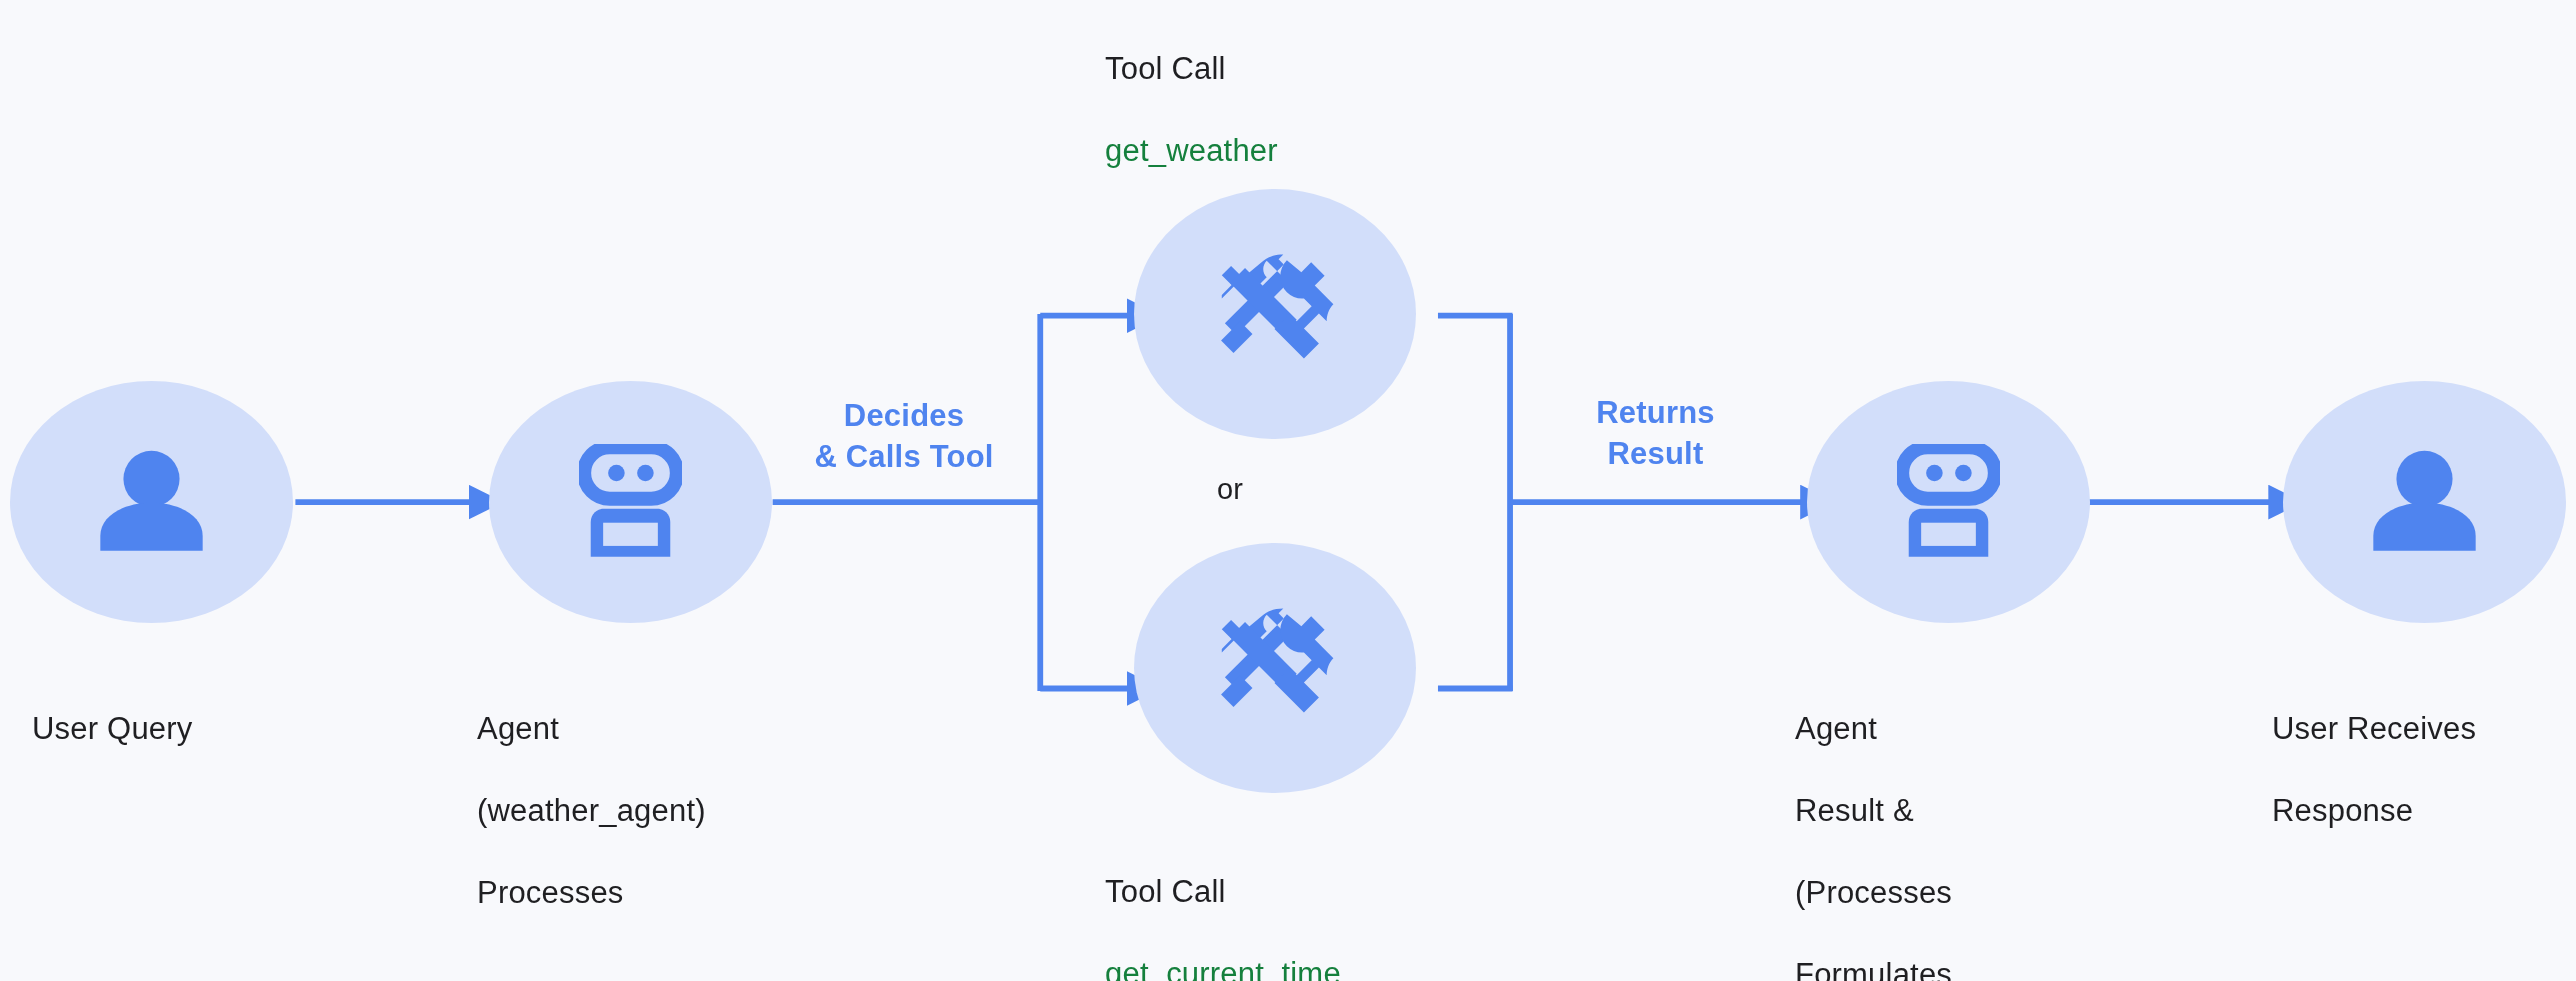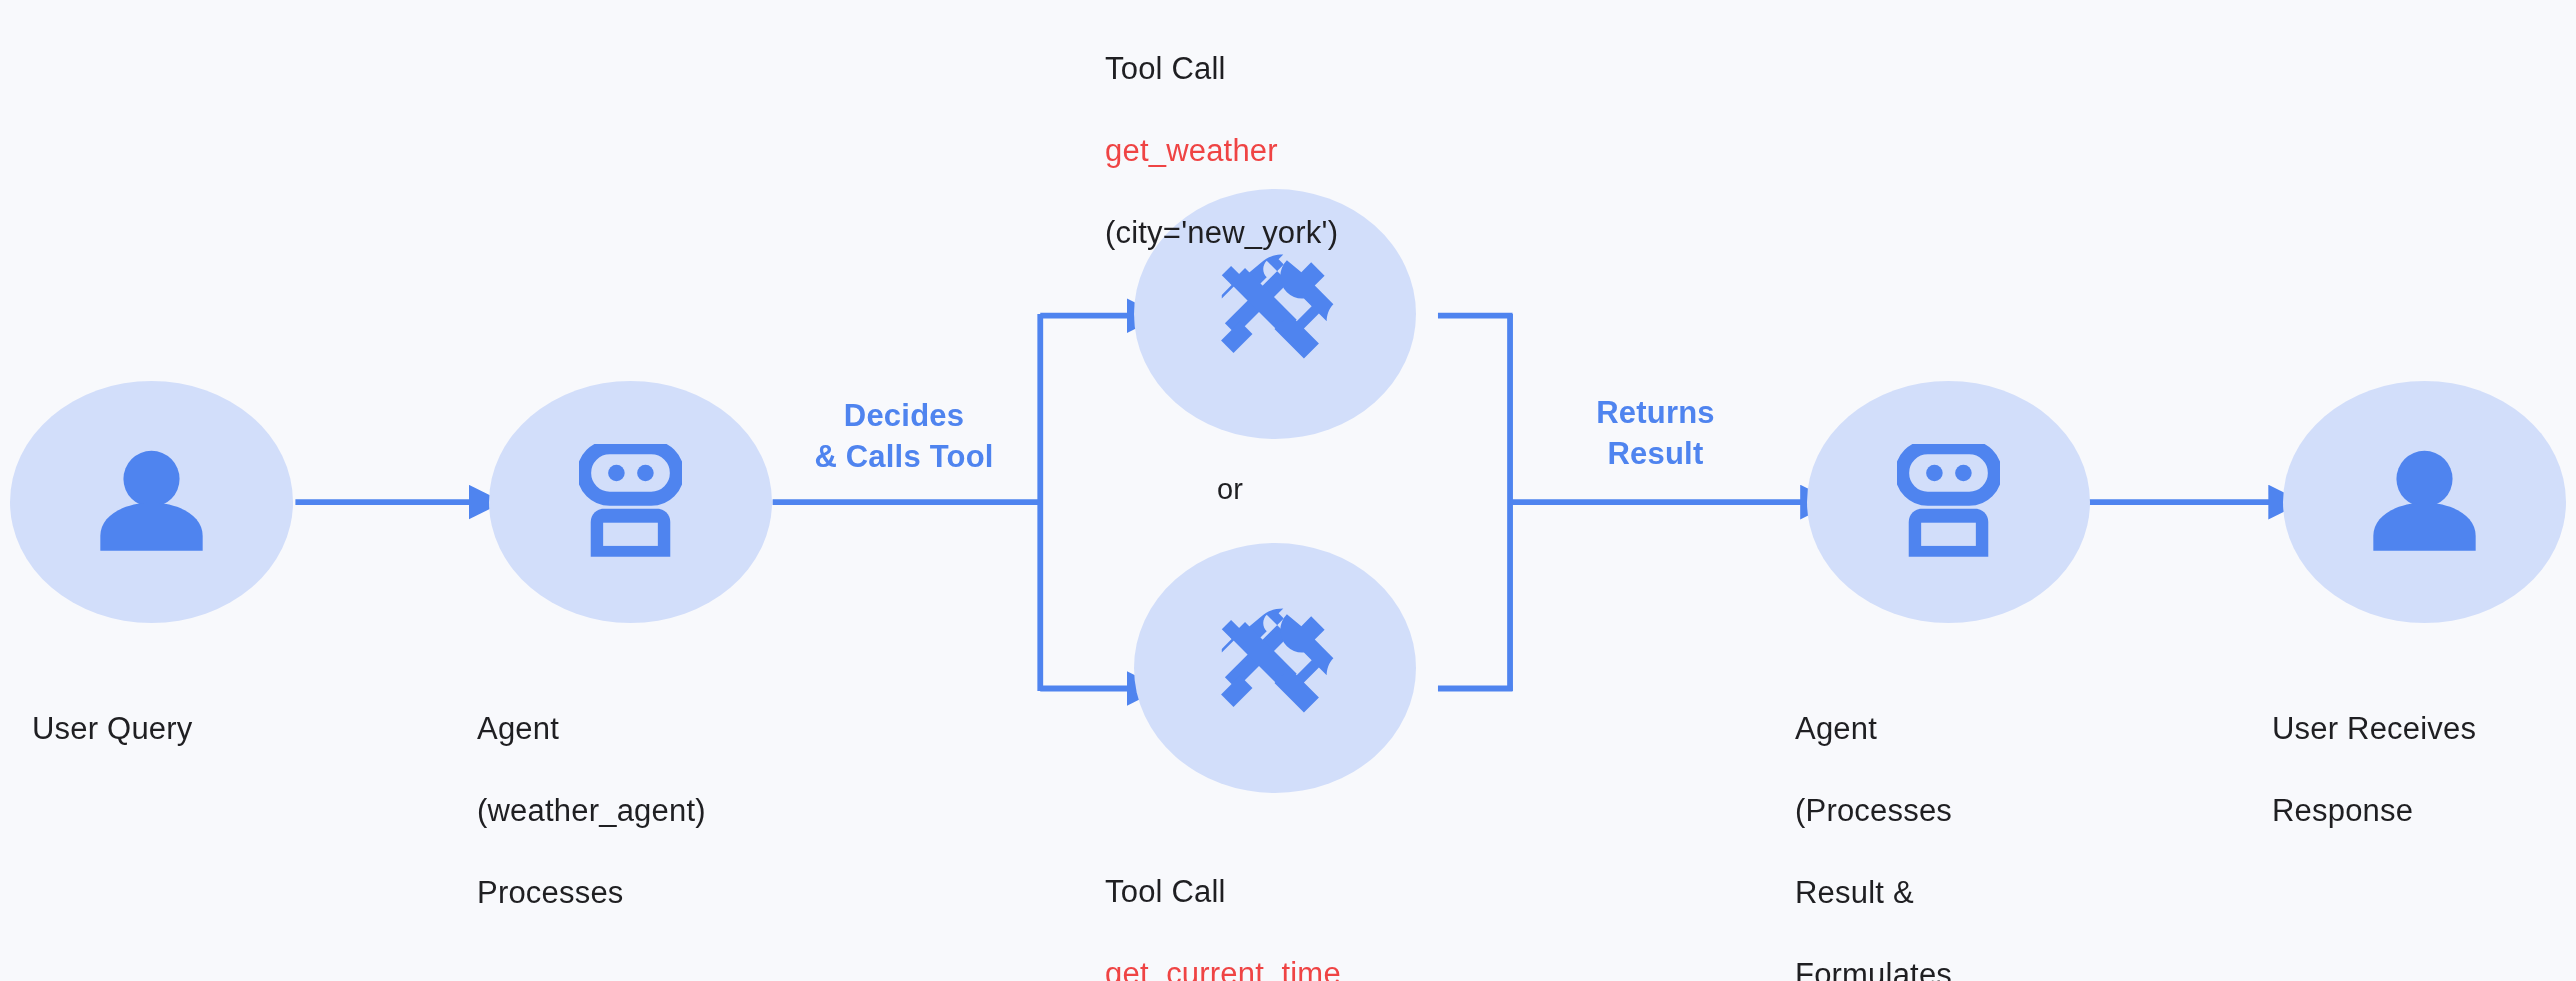--- a/index.html
+++ b/index.html
@@ -32,21 +32,21 @@
   .label {
     position: absolute;
     text-align: left;
     color: #1f1f22;
     font-size: 31px;
     line-height: 41px;
     letter-spacing: 0.2px;
     white-space: pre-line;
   }
   .label .codename {
-    color: #ef4444;
+    color: #15803d;
   }
   .edge-label {
     position: absolute;
     text-align: center;
     color: #4f84ef;
     font-size: 31px;
     line-height: 41px;
     font-weight: bold;
     letter-spacing: 0.2px;
     white-space: pre-line;
@@ -142,21 +142,20 @@
           <path d="M3.3 6.0 L6.2 3.1 L16.2 13.1 L13.3 16.0 Z"></path>
           <path d="M14.3 1.6 C12.6 3.3 12.6 6.1 14.3 7.8 C15.2 8.7 16.4 9.1 17.6 9.0 L19.1 10.5 L16.2 13.4 L14.8 12.0 L11.9 14.9 L17.6 20.6 L20.5 17.7 L17.6 14.8 L20.5 11.9 L22.0 13.4 C22.0 12.2 22.4 11.0 23.3 10.1 L19.7 6.5 L21.6 4.6 L19.0 2.0 L17.1 3.9 Z"></path>
           <rect x="2.0" y="14.8" width="5.2" height="3.4" transform="rotate(-45 4.6 16.5)"></rect>
         </g>
       </svg>
     </span>
   </div>
   <div class="label" style="left:1105px; top:6.6px; width:340px;">
     <div>Tool Call</div>
     <div class="codename">get_weather</div>
-    <div>(city='new_york')</div>
   </div>
 
   <div class="or-label" style="left:1217px; top:472px; width:116px;">or</div>
 
   <div class="node" style="left:1134px; top:543px; width:282px; height:250px;">
     <span>
       <svg width="124" height="124" viewBox="0 0 24 24" aria-hidden="true">
         <g fill="#4f84ef">
           <path d="M1.7 9.0 L4.8 5.9 L7.1 8.2 L10.4 4.9 C9.5 4.0 9.5 2.6 10.4 1.7 L13.6 4.9 L14.9 3.6 L15.9 4.6 L4.5 16.0 L2.3 13.8 L13.7 2.4 L12.7 1.4 L13.6 0.5 C11.9 0.5 10.4 1.0 9.4 2.0 L5.8 5.0 L3.5 2.7 L1.7 4.5 L3.6 6.4 L1.7 8.3 Z"></path>
           <path d="M3.3 6.0 L6.2 3.1 L16.2 13.1 L13.3 16.0 Z"></path>
@@ -180,22 +179,22 @@
         <rect x="6" y="4" width="112" height="62" rx="31" ry="31" fill="none" stroke="#4f84ef" stroke-width="17"></rect>
         <circle cx="45" cy="35" r="10" fill="#4f84ef"></circle>
         <circle cx="80" cy="35" r="10" fill="#4f84ef"></circle>
         <path d="M14 136 L14 94 C14 85 21 78 30 78 L94 78 C103 78 110 85 110 94 L110 136 Z" fill="#4f84ef"></path>
         <rect x="29" y="95" width="66" height="28" fill="#d2defa"></rect>
       </svg>
     </span>
   </div>
   <div class="label" style="left:1795px; top:667px; width:308px;">
     <div>Agent</div>
+    <div>Result &amp;</div>
     <div>(Processes</div>
-    <div>Result &amp;</div>
     <div>Formulates</div>
     
   </div>
 
   <div class="node" style="left:2283px; top:381px; width:283px; height:242px;">
     <span>
       <svg width="109" height="104" viewBox="0 0 132 126" aria-hidden="true">
         <circle cx="66" cy="35" r="34" fill="#4f84ef"></circle>
         <path d="M4 122 L4 104 C4 80 32 64 66 64 C100 64 128 80 128 104 L128 122 Z" fill="#4f84ef"></path>
       </svg>

